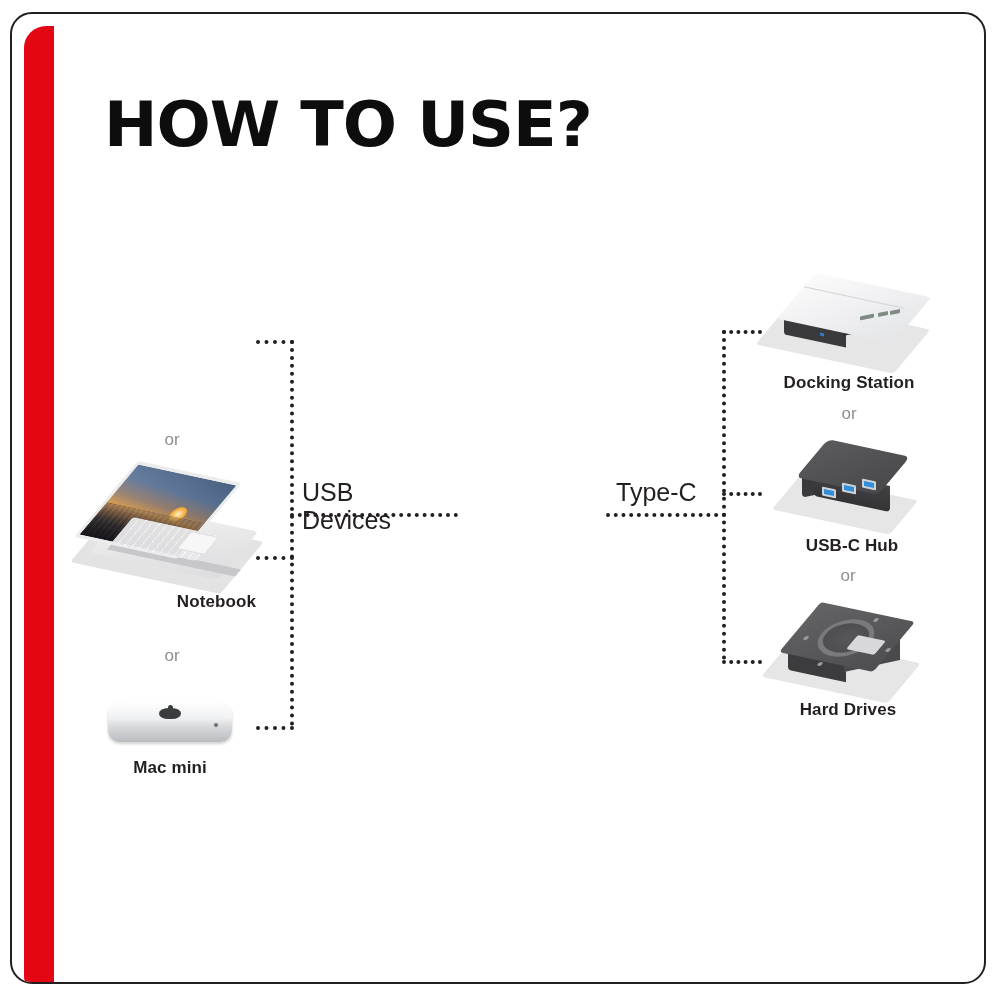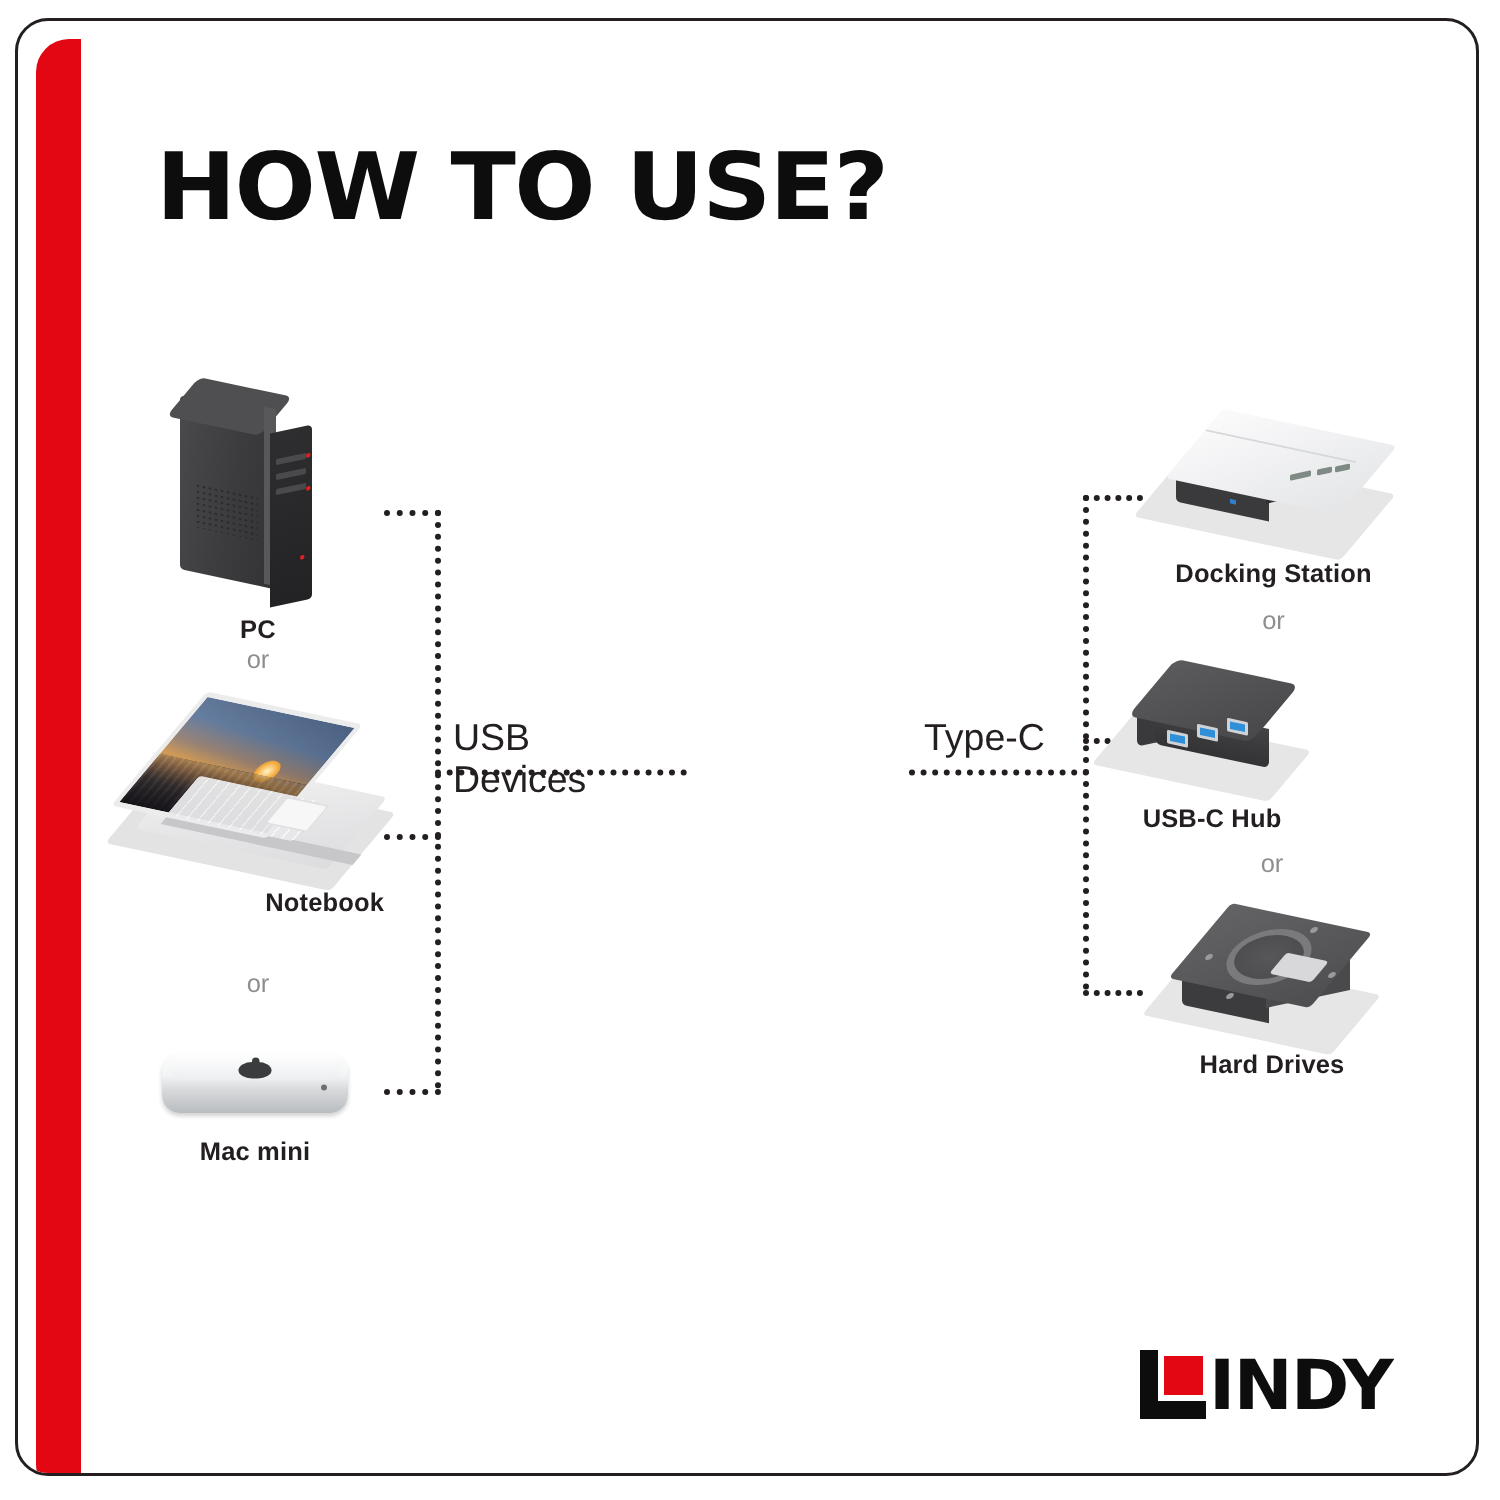--- a/index.html
+++ b/index.html
@@ -308,36 +308,20 @@
 <body>
 
 <div id="stage">
 
   <div class="frame">
     <div class="redbar"></div>
   </div>
 
   <div class="title">HOW TO USE?</div>
 
-  <div class="node" style="left:92px;top:252px;width:160px;">
-    <div class="art pc" style="width:104px;height:152px;">
-      <div class="side"></div>
-      <div class="top"></div>
-      <div class="edge"></div>
-      <div class="front"></div>
-      <div class="bay" style="top:52px;"></div>
-      <div class="bay" style="top:62px;"></div>
-      <div class="bay" style="top:72px;"></div>
-      <div class="vent"></div>
-      <div class="led" style="left:84px;top:50px;"></div>
-      <div class="led" style="left:84px;top:72px;"></div>
-      <div class="led" style="left:80px;top:118px;"></div>
-    </div>
-    <div class="lbl">PC</div>
-  </div>
   <div class="orsep" style="left:92px;top:430px;width:160px;">or</div>
 
   <div class="node" style="left:88px;top:470px;width:168px;">
     <div class="art nb" style="width:160px;height:118px;">
       <div class="shadow"></div>
       <div class="base"></div>
       <div class="baseedge"></div>
       <div class="screen">
           <div class="sun"></div>
           <div class="skyline"></div>
@@ -384,21 +368,21 @@
       <div class="topline"></div>
       <div class="port" style="left:86px;top:40px;width:14px;"></div>
       <div class="port" style="left:104px;top:37px;width:10px;"></div>
       <div class="port" style="left:116px;top:35px;width:10px;"></div>
       <div class="blueled"></div>
     </div>
     <div class="lbl">Docking Station</div>
   </div>
   <div class="orsep" style="left:766px;top:404px;width:166px;">or</div>
 
-  <div class="node" style="left:740px;top:442px;width:136px;">
+  <div class="node" style="left:784px;top:442px;width:136px;">
     <div class="art hub" style="width:132px;height:92px;">
       <div class="shadow"></div>
       <div class="side"></div>
       <div class="front"></div>
       <div class="top"></div>
       <div class="uport" style="left:36px;top:46px;"></div>
       <div class="uport" style="left:56px;top:42px;"></div>
       <div class="uport" style="left:76px;top:38px;"></div>
     </div>
     <div class="lbl" style="margin-top:2px;">USB-C Hub</div>
@@ -414,22 +398,14 @@
       <div class="platter"></div>
       <div class="chip"></div>
       <div class="screw" style="left:26px;top:30px;"></div>
       <div class="screw" style="left:96px;top:12px;"></div>
       <div class="screw" style="left:108px;top:42px;"></div>
       <div class="screw" style="left:40px;top:56px;"></div>
     </div>
     <div class="lbl" style="margin-top:2px;">Hard Drives</div>
   </div>
 
-  <div class="logo">
-    <div class="logo-l">
-      <div class="lv"></div>
-      <div class="lh"></div>
-      <div class="sq"></div>
-    </div>
-    <div class="logo-txt">INDY</div>
-  </div>
 
 </div>
 
 </body></html>

